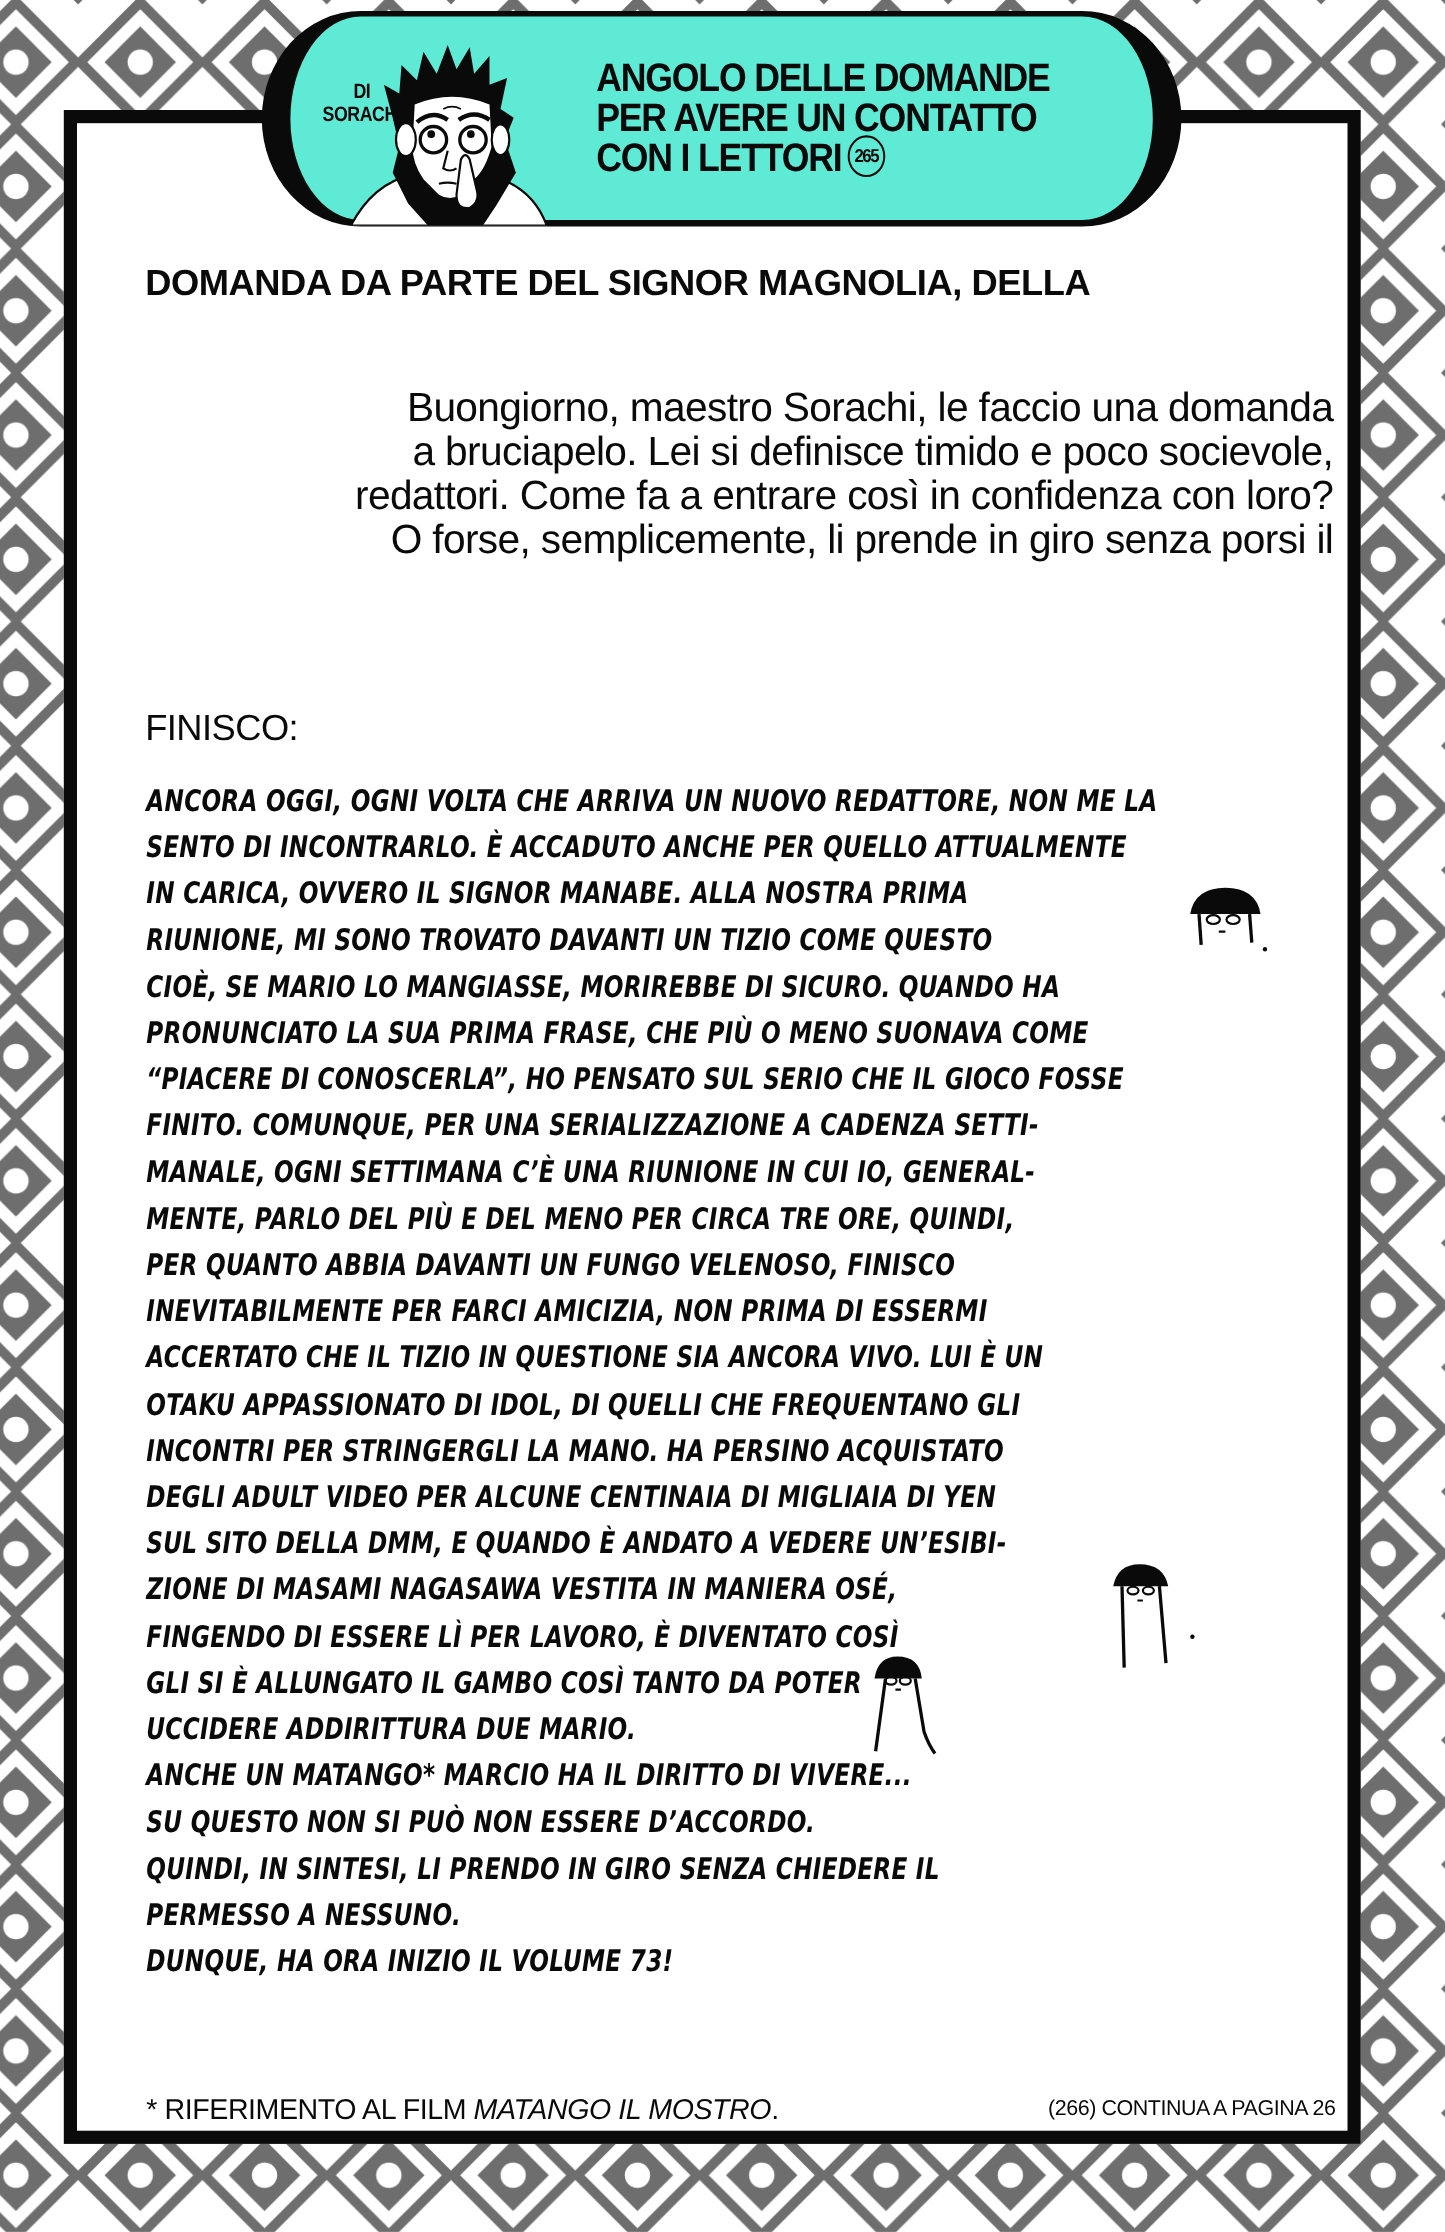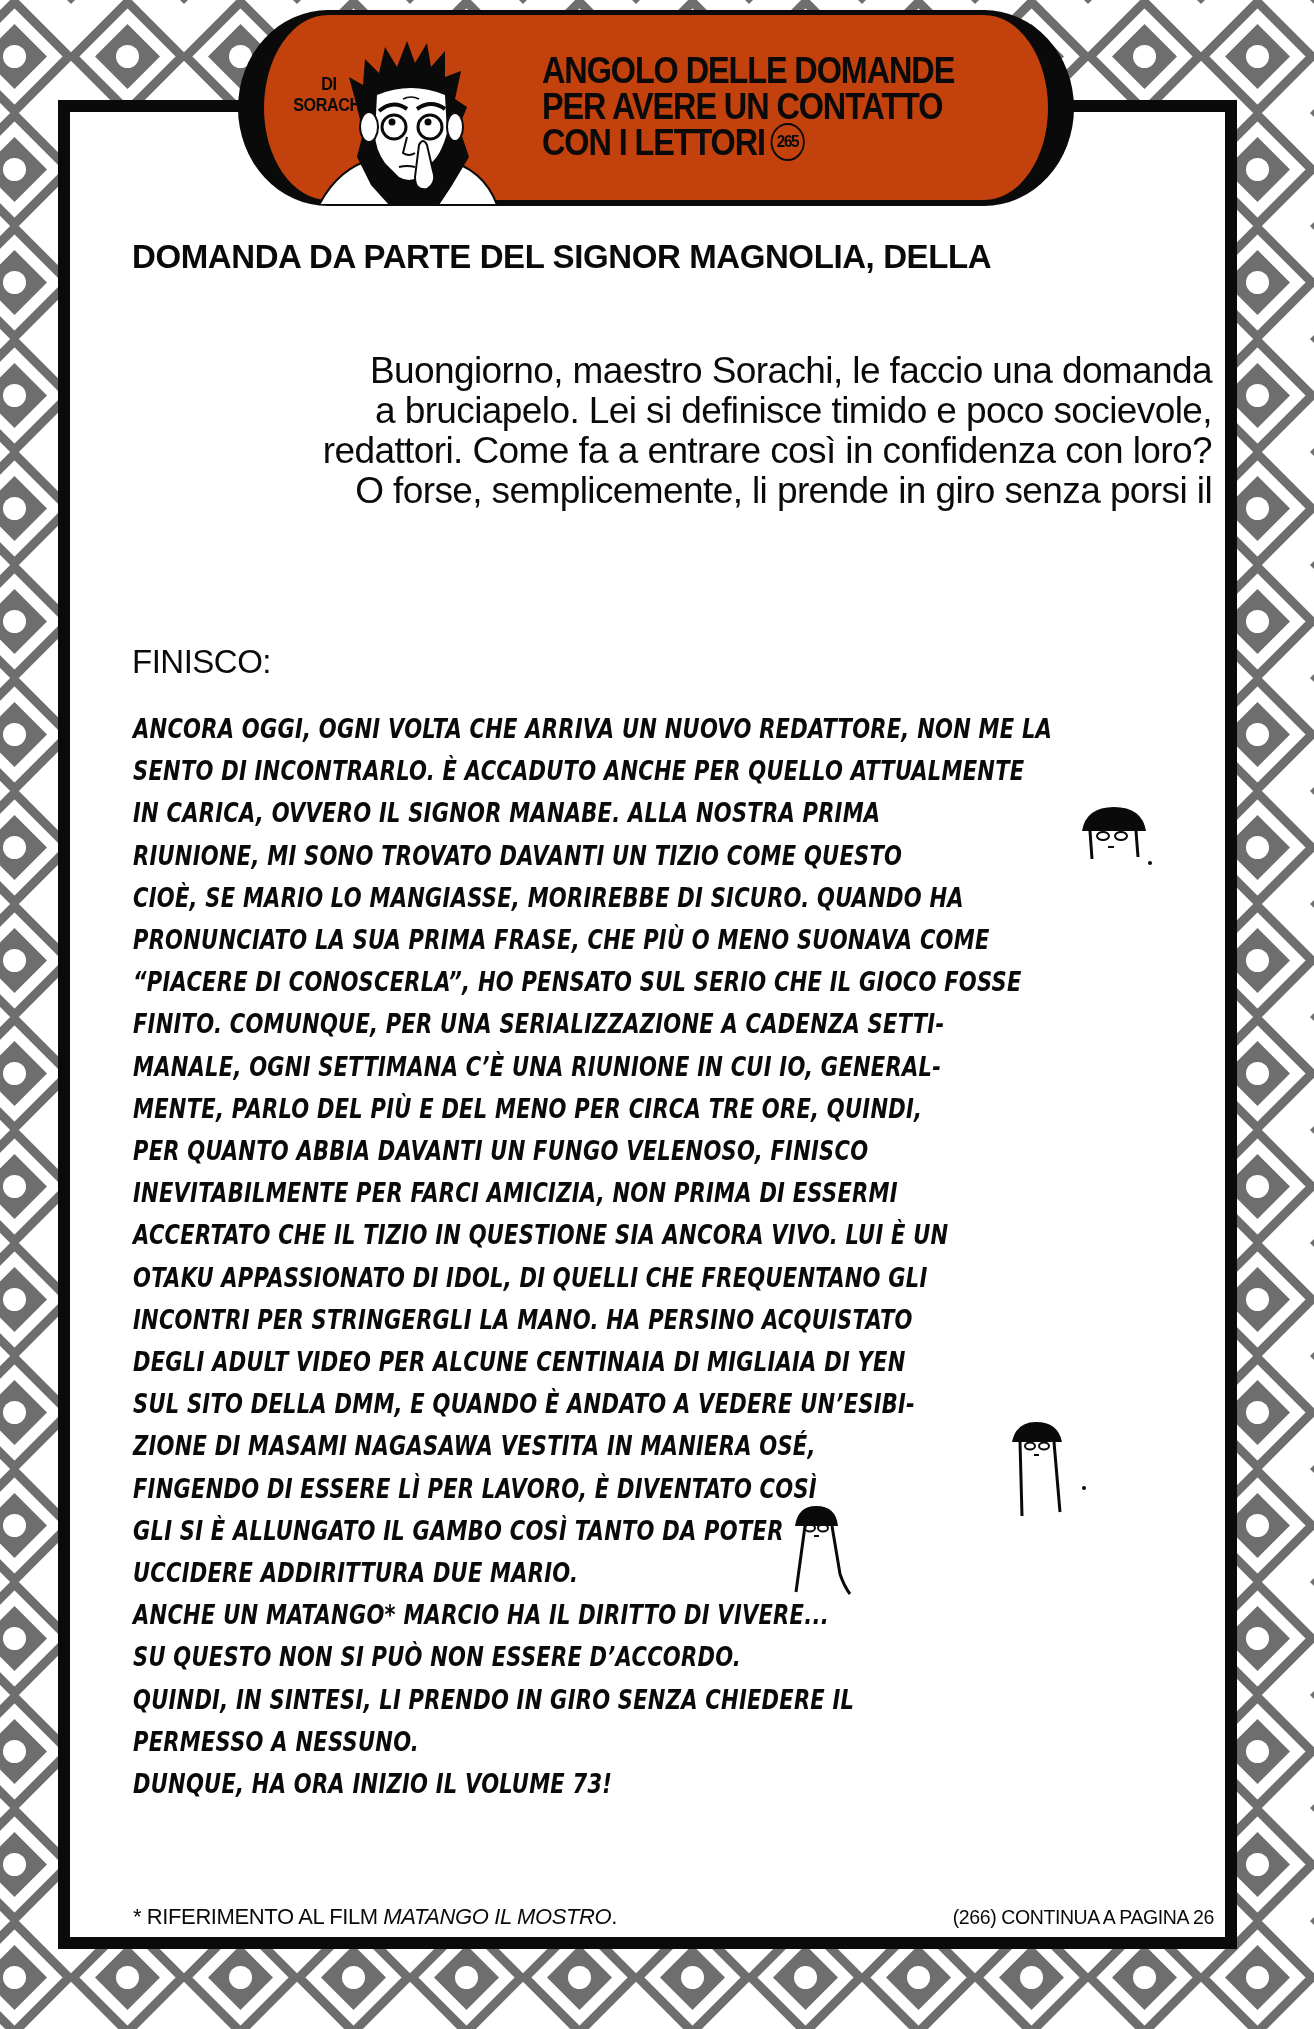--- a/index.html
+++ b/index.html
@@ -9,21 +9,21 @@
     font-family:"Liberation Sans", sans-serif;
     color:#0a0a0a;
   }
   .pattern { position:absolute; left:0; top:0; width:1314px; height:2029px; }
   .frame {
     position:absolute; left:58px; top:100px; width:1179px; height:1849px;
     box-sizing:border-box; border:12px solid #0a0a0a; background:#ffffff;
   }
   .header-pill {
     position:absolute; left:238px; top:10px; width:836px; height:196px;
-    box-sizing:border-box; background:#c2410c;
+    box-sizing:border-box; background:#5eead4;
     border-top:5px solid #0a0a0a; border-bottom:6px solid #0a0a0a;
     border-left:26px solid #0a0a0a; border-right:26px solid #0a0a0a;
     border-radius:90px / 98px;
     z-index:3;
   }
   .byline {
     position:absolute; left:20px; top:58px; width:90px; text-align:center;
     font-weight:bold; font-size:19px; line-height:21px; letter-spacing:-0.5px;
     transform:scaleX(0.85); transform-origin:center;
   }
@@ -52,21 +52,21 @@
     position:absolute; left:132px; top:642px; font-size:33px; line-height:40px; letter-spacing:-0.5px;
   }
   .answer {
     position:absolute; left:133px; top:708px; width:1080px;
     font-family:"DejaVu Sans", sans-serif; font-weight:bold; font-style:italic;
     font-size:27px; line-height:42.2px; letter-spacing:0.3px;
     transform:scaleX(0.78); transform-origin:left top;
   }
   .mushroom { position:absolute; }
   .footnote {
-    position:absolute; left:133px; top:1905px; font-size:22px; line-height:24px; letter-spacing:-0.4px;text-align:center;
+    position:absolute; left:133px; top:1905px; font-size:26px; line-height:24px; letter-spacing:-0.4px;text-align:center;
   }
   .footnote .film { font-style:italic; }
   .continue {
     position:absolute; right:100px; top:1905px; font-size:19.5px; line-height:24px; letter-spacing:-0.4px;
   }
 </style>
 </head>
 <body>
 
 <svg class="pattern" viewBox="0 0 1314 2029" xmlns="http://www.w3.org/2000/svg">

